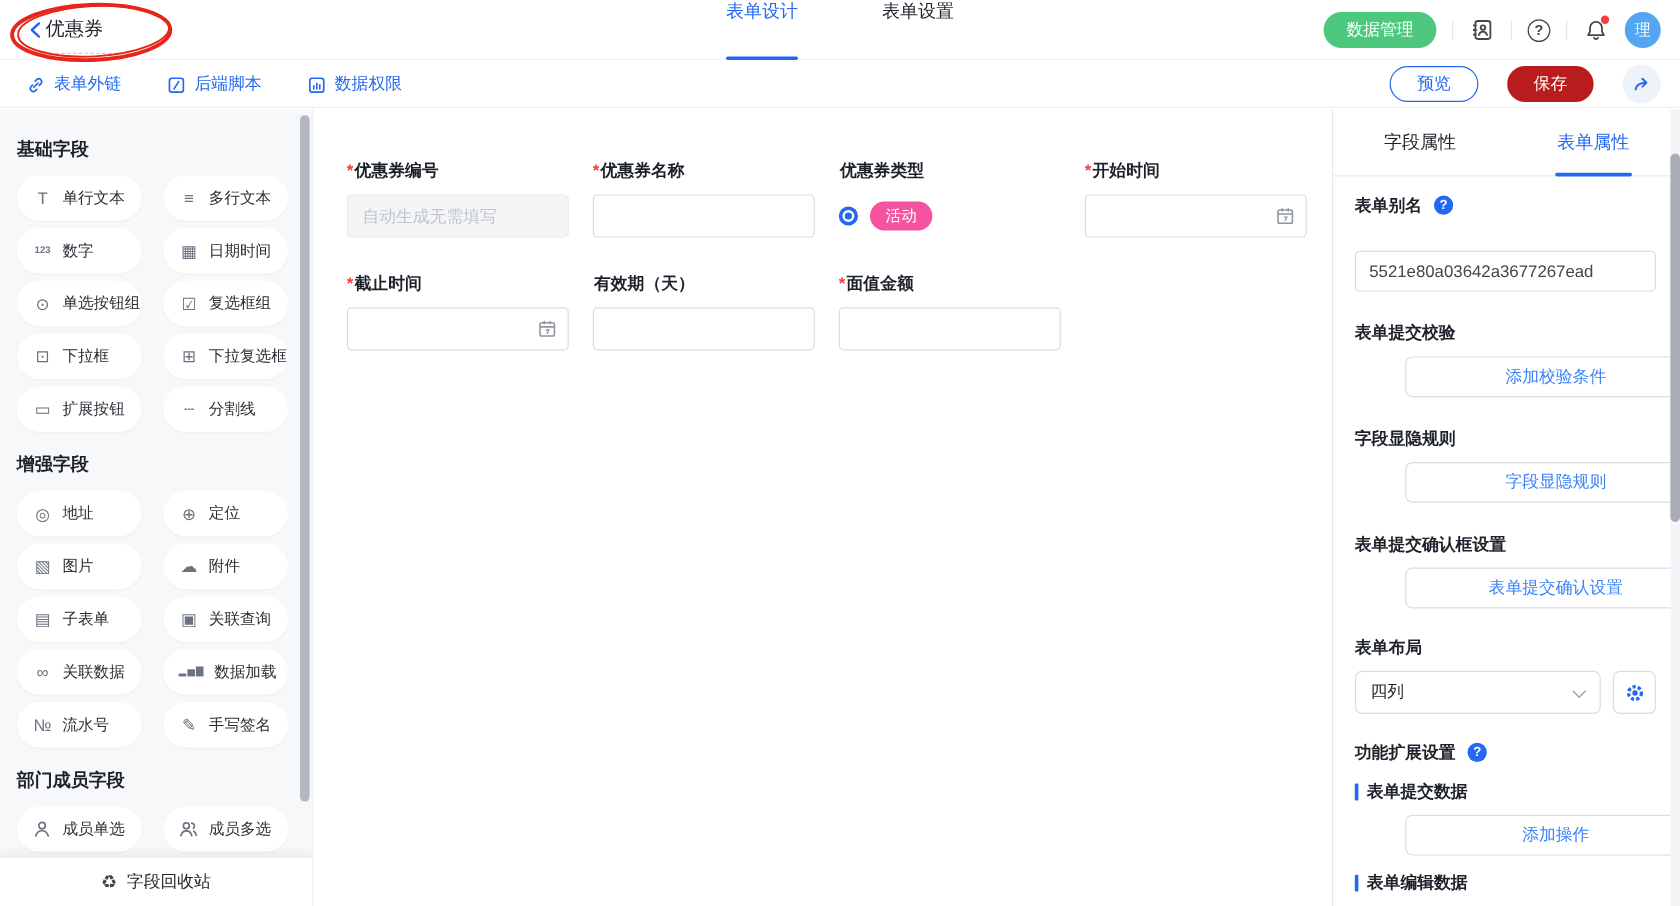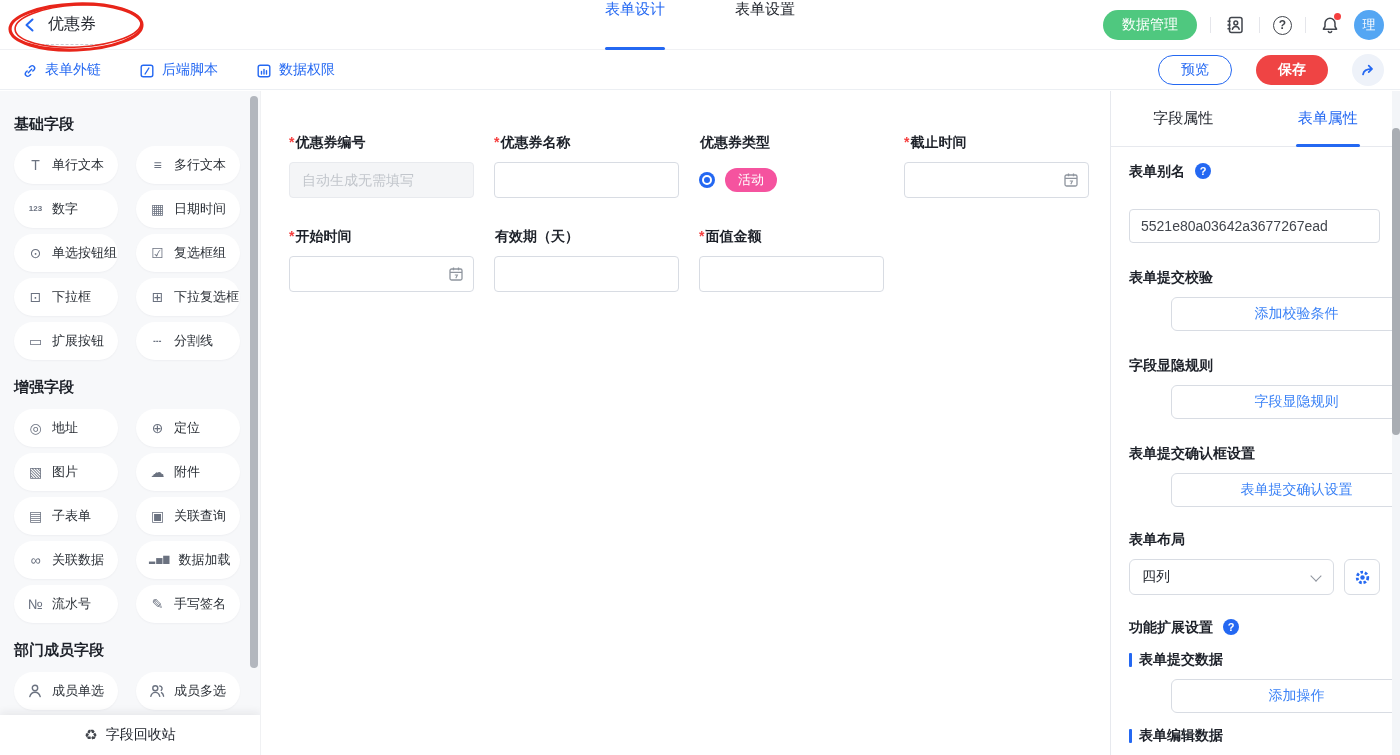--- a/index.html
+++ b/index.html
@@ -5,21 +5,21 @@
   * { margin:0; padding:0; box-sizing:border-box; }
   html,body { width:1400px; height:755px; }
   body {
     font-family:"Liberation Sans","DejaVu Sans",sans-serif;
     background:#fff; color:#1d2129; overflow:hidden; position:relative;
     font-size:14px;
   }
   
   .header { position:absolute; top:0; left:0; right:0; height:50px; background:#fff;
     border-bottom:1px solid #f0f1f4; display:flex; align-items:center; z-index:5; }
-  .back-wrap { display:flex; align-items:center; gap:10px; padding-left:22px; cursor:pointer; }
+  .back-wrap { display:flex; align-items:center; padding-left:22px; cursor:pointer; }
   .page-title { font-size:16px; color:#1d2129; }
   .title-dash { position:absolute; left:41px; top:44px; width:62px; border-bottom:1px dashed #c9cdd4; }
   .annotation-svg { position:absolute; left:0; top:-2px; z-index:20; pointer-events:none; }
   .header-tabs { position:absolute; left:50%; transform:translateX(-50%); top:0; height:50px;
     display:flex; gap:70px; }
   .h-tab { height:50px; display:flex; font-size:15px; color:#1d2129;
     position:relative; cursor:pointer; }
   .h-tab.active { color:#2468f2; }
   .h-tab.active::after { content:""; position:absolute; left:0; right:0; bottom:0; height:3px;
     background:#2468f2; border-radius:2px; }
@@ -36,22 +36,22 @@
   .avatar { width:30px; height:30px; border-radius:50%; background:#54a6f3; color:#fff;
     display:flex; align-items:center; justify-content:center; font-size:13px; cursor:pointer; }
   
   .toolbar { position:absolute; top:50px; left:0; right:0; height:40px; background:#fff;
     border-bottom:1px solid #eceff3; display:flex; align-items:center; z-index:4; }
   .tb-links { display:flex; gap:38px; padding-left:22px; }
   .tb-link { display:flex; align-items:flex-end; gap:7px; color:#2468f2; font-size:14px; cursor:pointer; }
   .tb-right { position:absolute; right:16px; display:flex; align-items:center; gap:24px; }
   .btn-preview { height:30px; padding:0 22px; border:1px solid #2468f2; color:#2468f2;
     background:#fff; border-radius:15px; font-size:14px; cursor:pointer; font-family:inherit; }
-  .btn-save { height:30px; padding:0 22px; border:none; background:#ef4444; color:#fff;
-    border-radius:15px; font-size:14px; cursor:pointer; font-family:inherit;font-weight:bold; }
+  .btn-save { height:30px; padding:0 22px; border:none; background:#b91c1c; color:#fff;
+    border-radius:15px; font-size:14px; cursor:pointer; font-family:inherit; }
   .btn-share { width:32px; height:32px; border-radius:50%; background:#eef2f9; border:none;
     display:flex; align-items:center; justify-content:center; cursor:pointer; }
   
   .sidebar { position:absolute; top:91px; left:0; width:260px; bottom:0; background:#f7f8fa;
     overflow:hidden; }
   .sb-inner { padding:0 20px 0 14px; }
   .sb-title { font-size:15px; font-weight:bold; color:#1d2129; margin-top:24px; margin-bottom:12px; }
   .sb-title.mid { margin-top:18px; }
   .sb-grid { display:grid; grid-template-columns:1fr 1fr; column-gap:18px; row-gap:6px; }
   .pill { height:38px; background:#fff; border-radius:19px; display:flex; align-items:center;
@@ -353,35 +353,35 @@
 
     <div>
       <div class="f-label"><span class="req"></span><span>优惠券类型</span></div>
       <div class="radio-row">
         <span class="radio"></span>
         <span class="badge">活动</span>
       </div>
     </div>
 
     <div>
-      <div class="f-label"><span class="req">*</span><span>截止时间</span></div>
+      <div class="f-label"><span class="req">*</span><span>开始时间</span></div>
       <div class="f-control">
         <input class="inp" style="">
         <span class="cal-ico">
           <svg width="16" height="16" viewBox="0 0 16 16" fill="none" stroke="#8f959e" stroke-width="1.3">
             <rect x="2" y="3" width="12" height="11" rx="1.5"></rect>
               <path d="M2 6.4 h12 M5.5 1.6 v2.6 M10.5 1.6 v2.6"></path>
               <path d="M6.8 9 h2.6 l-1.6 3.2" stroke-width="1.1"></path>
           </svg>
         </span>
       </div>
     </div>
 
     <div>
-      <div class="f-label"><span class="req">*</span><span>开始时间</span></div>
+      <div class="f-label"><span class="req">*</span><span>截止时间</span></div>
       <div class="f-control">
         <input class="inp" style="">
         <span class="cal-ico">
           <svg width="16" height="16" viewBox="0 0 16 16" fill="none" stroke="#8f959e" stroke-width="1.3">
             <rect x="2" y="3" width="12" height="11" rx="1.5"></rect>
               <path d="M2 6.4 h12 M5.5 1.6 v2.6 M10.5 1.6 v2.6"></path>
               <path d="M6.8 9 h2.6 l-1.6 3.2" stroke-width="1.1"></path>
           </svg>
         </span>
       </div>

